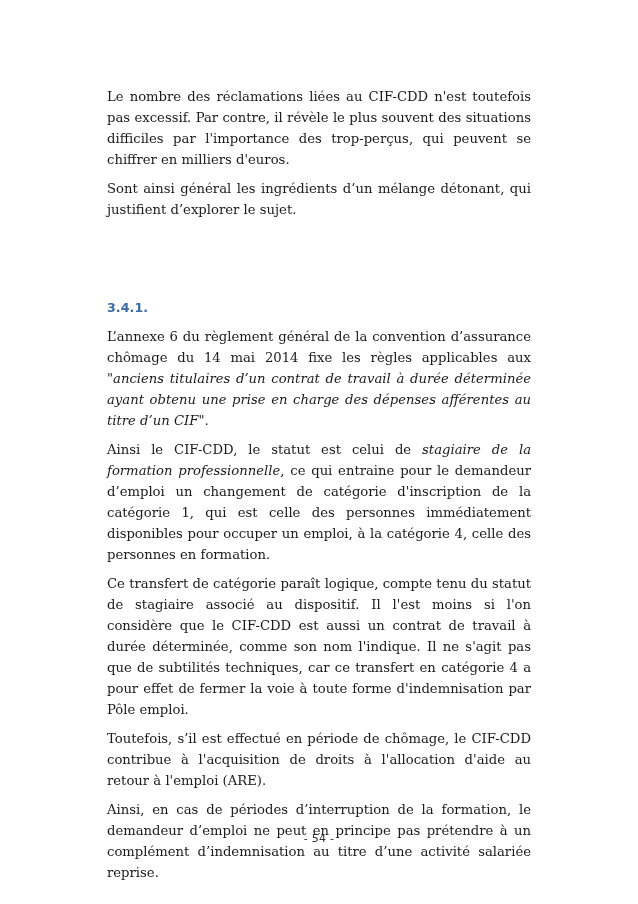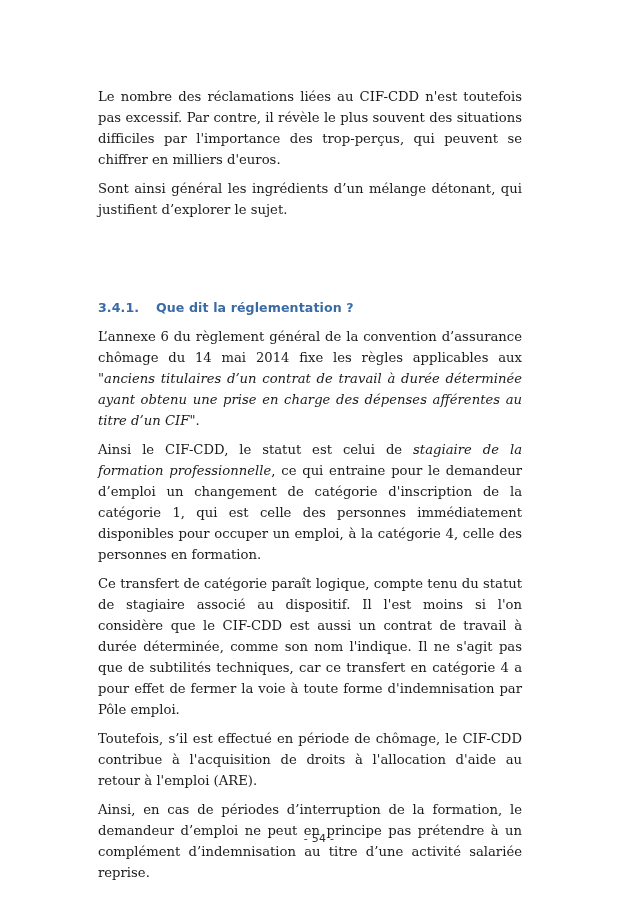--- a/index.html
+++ b/index.html
@@ -11,21 +11,21 @@
   .page {
     position: relative;
     width: 638px;
     height: 904px;
     background: #ffffff;
     overflow: hidden;
     box-sizing: border-box;
   }
   .content {
     position: absolute;
-    left: 98px;
+    left: 107px;
     top: 86px;
     width: 424px;
   }
   .para {
     font-family: "DejaVu Serif", "Liberation Serif", serif;
     font-size: 13.2px;
     line-height: 21px;
     color: #1a1a1a;
     text-align: justify;
     text-justify: inter-word;
@@ -77,21 +77,20 @@
   <div class="content">
 
     <p class="para">Le nombre des réclamations liées au CIF-CDD n'est toutefois pas excessif. Par contre, il révèle le plus souvent des situations difficiles par l'importance des trop-perçus, qui peuvent se chiffrer en milliers d'euros.</p>
 
     <p class="para">Sont ainsi général les ingrédients d’un mélange détonant, qui justifient d’explorer le sujet.</p>
 
     <div class="spacer-before-heading"></div>
 
     <h2 class="heading">
       <span class="num">3.4.1.</span>
-      <span class="title">Que dit la réglementation ?</span>
     </h2>
 
     <p class="para">
       <span>L’annexe 6 du règlement général de la convention d’assurance chômage du 14 mai 2014 fixe les règles  applicables aux "</span><em>anciens titulaires d’un contrat de travail à durée déterminée ayant obtenu une prise en charge des dépenses afférentes au titre d’un CIF</em><span>".</span>
     </p>
 
     <p class="para">
       <span>Ainsi le CIF-CDD, le statut est celui de </span><em>stagiaire de la formation professionnelle</em><span>, ce qui entraine pour le demandeur d’emploi un changement de catégorie d'inscription de la catégorie 1, qui est celle des personnes immédiatement disponibles pour occuper un emploi, à la catégorie 4, celle des personnes en formation.</span>
     </p>
 

